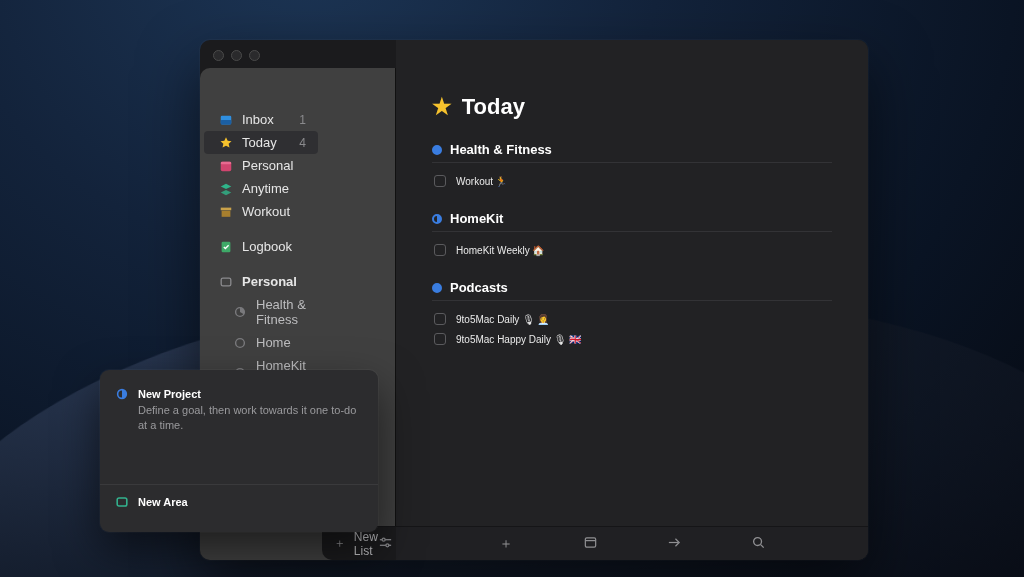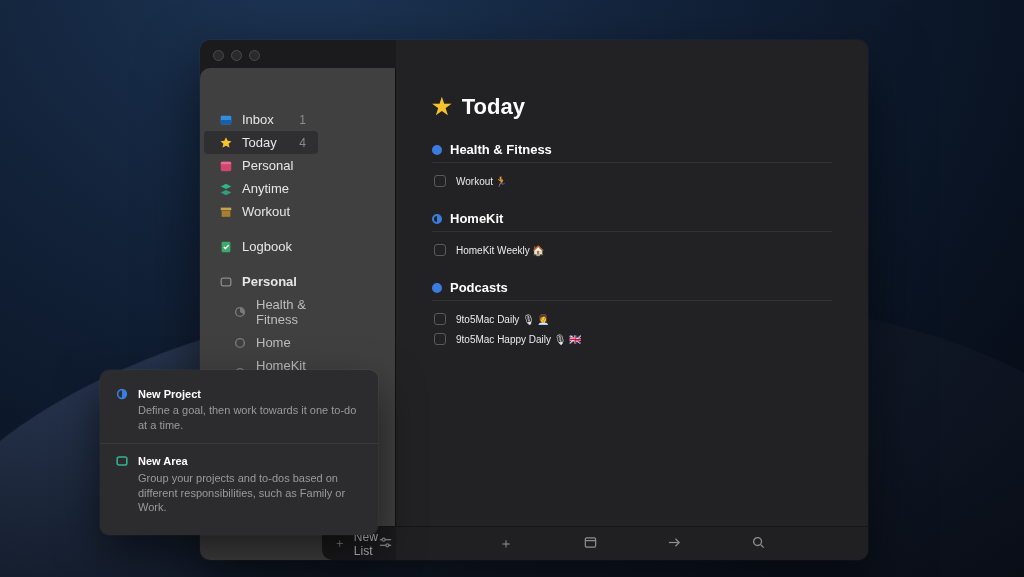--- a/index.html
+++ b/index.html
@@ -144,21 +144,21 @@
     position: absolute;
     left: 100px; top: 370px;
     width: 278px;
     background: #2c2c2e;
     border-radius: 9px;
     box-shadow: 0 18px 44px rgba(0,0,0,0.55), 0 0 0 1px rgba(255,255,255,0.04);
     padding: 10px 0;
     z-index: 50;
   }
   .pop-item { padding: 6px 14px 10px 14px; }
-  .pop-item + .pop-item { border-top: 1px solid #3a3a3c; padding-top: 10px; }
+  .pop-item + .pop-item { border-top: 1px solid #3a3a3c; padding-top: 10px; margin-top: 41px; }
   .pop-title {
     display: flex; align-items: center; gap: 9px;
     font-size: 11px; font-weight: 700; color: #fff;
     margin-bottom: 2px;
   }
   .pop-desc { font-size: 11px; color: #9a9a9d; line-height: 1.35; padding-left: 24px; }
 
 </style>
 </head>
 <body>
@@ -377,15 +377,14 @@
   </div>
   <div class="pop-item">
     <div class="pop-title">
       <span class="icon">
           <svg viewBox="0 0 16 16" fill="none" stroke="#33b28e" stroke-width="1.8">
             <rect x="2.5" y="3.5" width="11" height="9" rx="2"></rect>
           </svg>
         </span>
       <span>New Area</span>
     </div>
-    <div class="pop-desc">Group your projects and to-dos based on different responsibilities, such as Family or Work.</div>
   </div>
 </div>
 
 </body></html>

